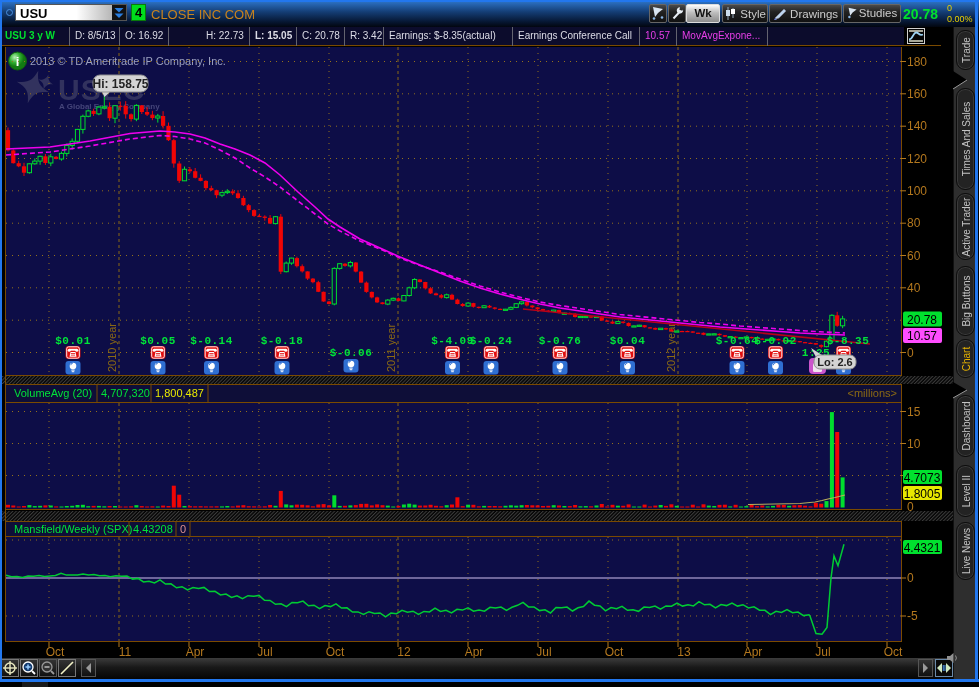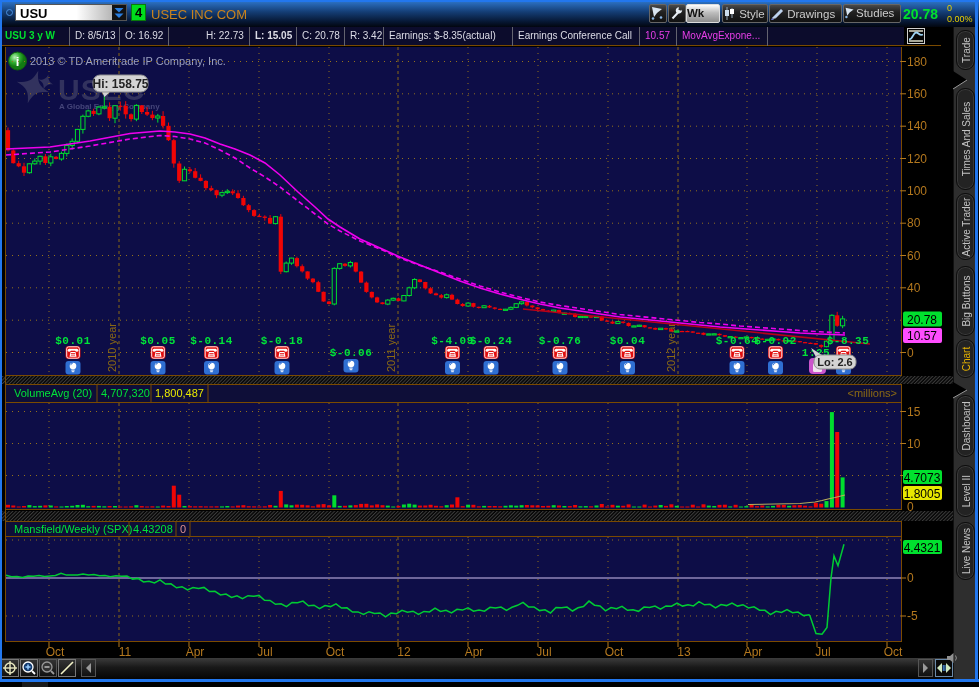--- a/index.html
+++ b/index.html
@@ -12,21 +12,21 @@
 .circ { position:absolute; left:6px; top:9px; width:7px; height:7px; border:1.5px solid #4a90e0; border-radius:50%; }
 #symbox { position:absolute; left:15px; top:4px; width:112px; height:17px;
   background:linear-gradient(90deg,#fff 55%, #9a9a9a); border:1px solid #555; color:#000;
   font-weight:bold; font-size:13px; padding:1px 0 0 4px; }
 #drop { position:absolute; left:112px; top:5px; width:14px; height:15px; background:#111;
   color:#2277ee; font-size:8px; line-height:7px; text-align:center; }
 #g4 { position:absolute; left:131px; top:4px; width:15px; height:17px; background:#00dd1d;
   border:1px solid #0a7a0a; color:#000; font-weight:bold; font-size:13px; text-align:center; }
 #symname { position:absolute; left:151px; top:7px; color:#c8831e; font-size:13px; }
 .tbtn { position:absolute; top:4px; height:19px; background:linear-gradient(#4a4a4a,#222 40%,#111);
-  border:1px solid #666; border-radius:2px; color:#ccc; font-size:11.5px; padding-top:2px;
+  border:1px solid #666; border-radius:2px; color:#ccc; font-size:11.5px; text-align:center; padding-top:2px;
   white-space:nowrap; overflow:hidden; }
 #wk { left:686px; width:34px; background:linear-gradient(#fdfdfd,#bdbdbd 45%,#8d8d8d); color:#111;
   font-weight:bold; border:1px solid #ddd; }
 #last { position:absolute; left:903px; top:6px; color:#00e12e; font-weight:bold; font-size:14px; }
 #chg0 { position:absolute; left:947px; top:3px; color:#e8d000; font-size:9px; }
 #chgp { position:absolute; left:947px; top:14px; color:#e8d000; font-size:9px; }
 #row2 { position:absolute; left:0; top:27px; width:904px; height:19px; background:#0c0c2c;
   border-bottom:1px solid #7a4a00; display:flex; font-size:10px; color:#dcdce6; }
 #row2fill { position:absolute; left:904px; top:27px; width:37px; height:19px; background:#000;
   border-bottom:1px solid #7a4a00; }
@@ -54,21 +54,21 @@
 <div id="frame-left"></div>
 <div id="frame-bot"></div>
 <div id="frame-right"></div>
 <div class="circ"></div>
 <div id="symbox">USU</div>
 <div id="drop"><svg width="14" height="15" viewBox="0 0 14 15">
       <polygon points="2.5,3 11.5,3 7,7.5" fill="#2a7fe0"></polygon>
       <polygon points="2.5,8.5 11.5,8.5 7,13" fill="#2a7fe0"></polygon>
     </svg></div>
 <div id="g4">4</div>
-<div id="symname">USEC INC COM</div>
+<div id="symname">CLOSE INC COM</div>
 <div class="tbtn" style="left:649px;width:18px;padding-top:1px;">
   <svg width="15" height="15" viewBox="0 0 15 15">
       <path d="M2,1 L12,3 L7,7 L4,11 Z" fill="#d8e4f0"></path>
       <circle cx="3" cy="12.5" r="1.3" fill="#8ab8e8"></circle>
       <circle cx="11" cy="11.5" r="1.3" fill="#8ab8e8"></circle>
     </svg>
 </div>
 <div class="tbtn" style="left:668px;width:18px;padding-top:1px;">
   <svg width="15" height="15" viewBox="0 0 15 15">
       <path d="M13,3.5 a3.2,3.2 0 1,1 -3,-2.3 l-0.6,2.6 2.9,0.9 Z" fill="#e8eef4"></path>

